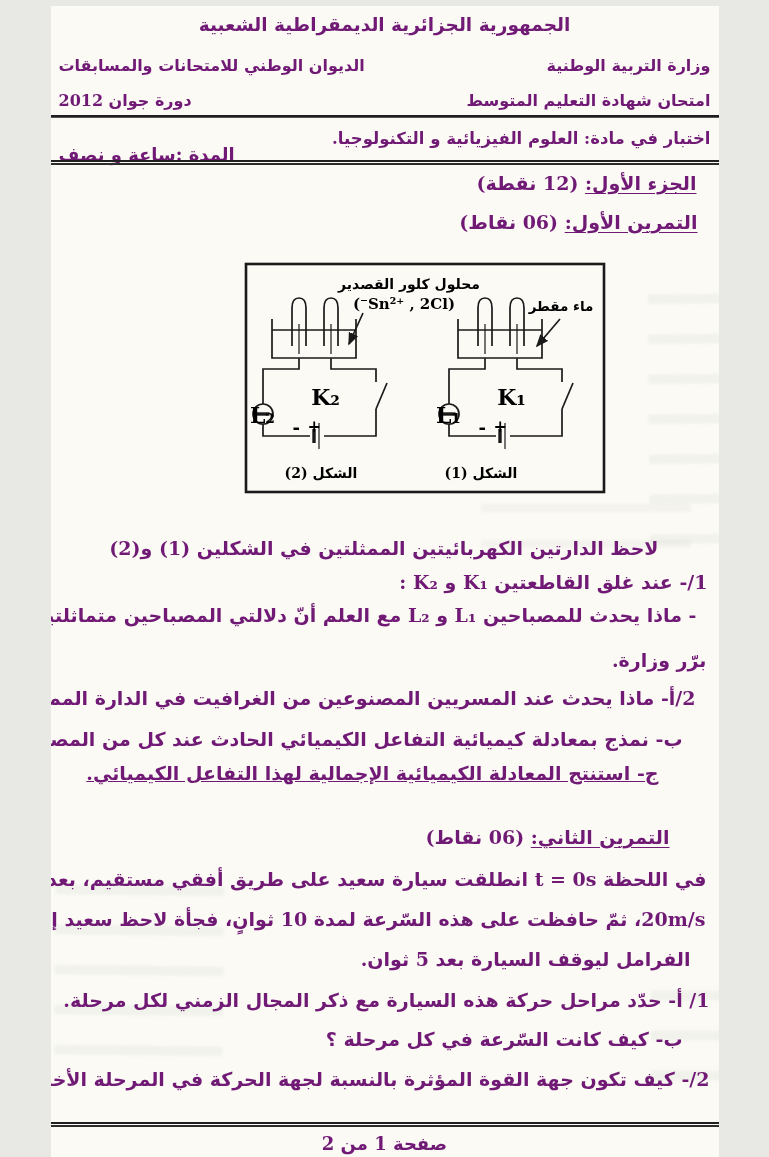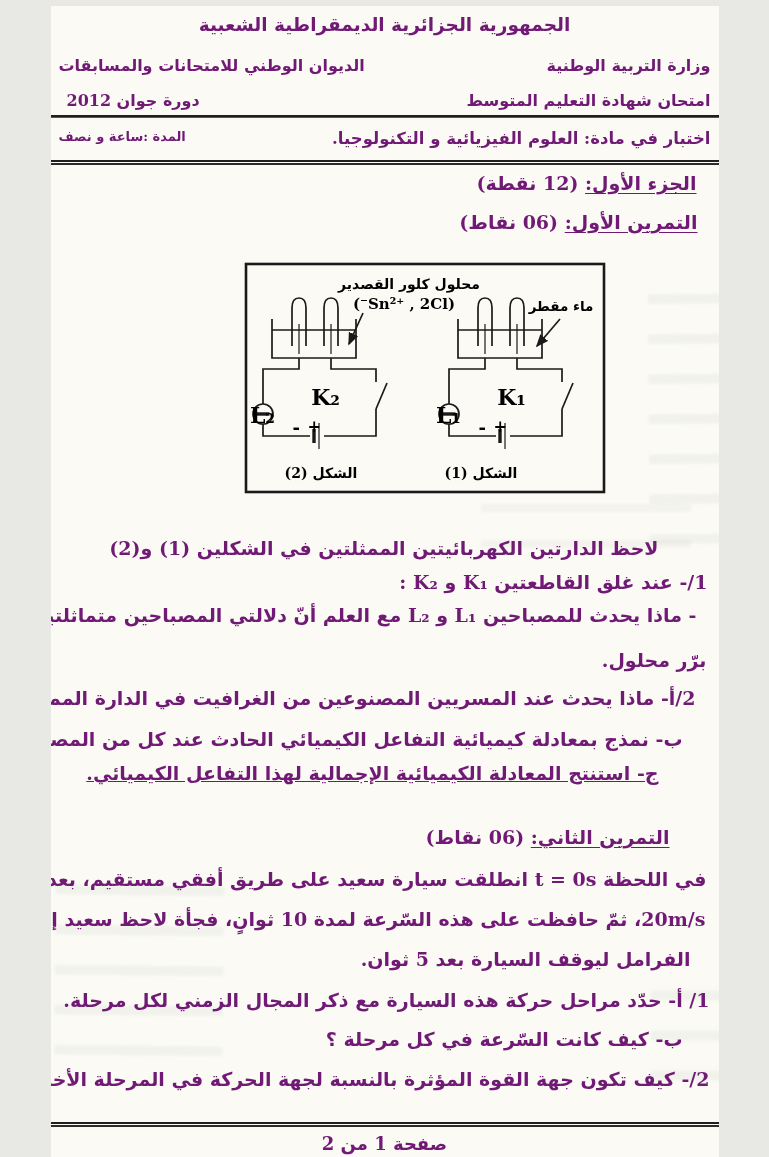--- a/index.html
+++ b/index.html
@@ -34,24 +34,24 @@
 
   <div class="bleed bleed-lines" style="left:598px;top:288px;width:162px;height:268px;transform:rotate(-.5deg);"></div>
   <div class="bleed bleed-gray" style="left:430px;top:498px;width:210px;height:58px;"></div>
   <div class="bleed bleed-lines" style="left:4px;top:880px;width:168px;height:188px;transform:rotate(.6deg);"></div>
   <div class="bleed bleed-lines" style="left:600px;top:985px;width:165px;height:104px;"></div>
 
   <div class="t title-center" style="top:8px;">الجمهورية الجزائرية الديمقراطية الشعبية</div>
   <div class="t hdr" style="top:50px;right:8px;">وزارة التربية الوطنية</div>
   <div class="t hdr" style="top:50px;left:8px;">الديوان الوطني للامتحانات والمسابقات</div>
   <div class="t hdr" style="top:85px;right:8px;">امتحان شهادة التعليم المتوسط</div>
-  <div class="t hdr" style="top:85px;left:16px;">دورة جوان 2012</div>
+  <div class="t hdr" style="top:85px;left:8px;">دورة جوان 2012</div>
   <div class="rule rule-thick" style="top:109px;"></div>
   <div class="t hdr" style="top:123px;right:8px;font-size:16.5px;">اختبار في مادة: العلوم الفيزيائية و التكنولوجيا.</div>
-  <div class="t hdr" style="top:123px;left:8px;font-size:13px;">المدة :ساعة و نصف</div>
+  <div class="t hdr" style="top:138px;left:8px;font-size:18px;">المدة :ساعة و نصف</div>
   <div class="rule rule-double" style="top:154px;"></div>
 
   <div class="t" style="top:166px;right:22px;">
     <span class="hd-title">الجزء الأول:</span>
     <span>(12 نقطة)</span>
   </div>
   <div class="t" style="top:205px;right:21px;">
     <span class="hd-title">التمرين الأول:</span>
     <span>(06 نقاط)</span>
   </div>
@@ -109,21 +109,21 @@
       <text class="svglat" x="282" y="143" font-size="22">K₁</text>
       <text class="svglat" x="242" y="172" font-size="18">-</text>
       <text class="svglat" x="263" y="170" font-size="16">+</text>
       <text class="svgar" x="237" y="216" font-size="14" text-anchor="middle">الشكل (1)</text>
     </svg>
   </div>
 
   <div class="t" style="top:531px;right:60px;">لاحظ الدارتين الكهربائيتين الممثلتين في الشكلين (1) و(2)</div>
   <div class="t" style="top:565px;right:11px;">1/- عند غلق القاطعتين K₁ و K₂ :</div>
   <div class="t" style="top:598px;right:22px;">- ماذا يحدث للمصباحين L₁ و L₂ مع العلم أنّ دلالتي المصباحين متماثلتين مع دلالتي البطاريتين ؟</div>
-  <div class="t" style="top:643px;right:12px;">برّر محلول.</div>
+  <div class="t" style="top:643px;right:12px;">برّر وزارة.</div>
   <div class="t" style="top:681px;right:23px;">2/أ-  ماذا يحدث عند المسريين المصنوعين من الغرافيت في الدارة الممثلة في الشكل (2)؟</div>
   <div class="t" style="top:722px;right:36px;">ب- نمذج بمعادلة كيميائية التفاعل الكيميائي الحادث عند كل من المصعد و المهبط في هذه الدارة.</div>
   <div class="t" style="top:756px;right:60px;text-decoration:underline;">ج- استنتج المعادلة الكيميائية الإجمالية لهذا التفاعل الكيميائي.</div>
 
   <div class="t" style="top:820px;right:49px;">
     <span class="hd-title">التمرين الثاني:</span>
     <span>(06 نقاط)</span>
   </div>
   <div class="t" style="top:862px;right:12px;">في اللحظة t = 0s انطلقت سيارة سعيد على طريق أفقي مستقيم، بعد 30 ثانية بلغت سرعتها</div>
   <div class="t" style="top:902px;right:13px;">20m/s، ثمّ حافظت على هذه السّرعة لمدة 10 ثوانٍ، فجأة لاحظ سعيد إشارة " قف" فاستعمل</div>

